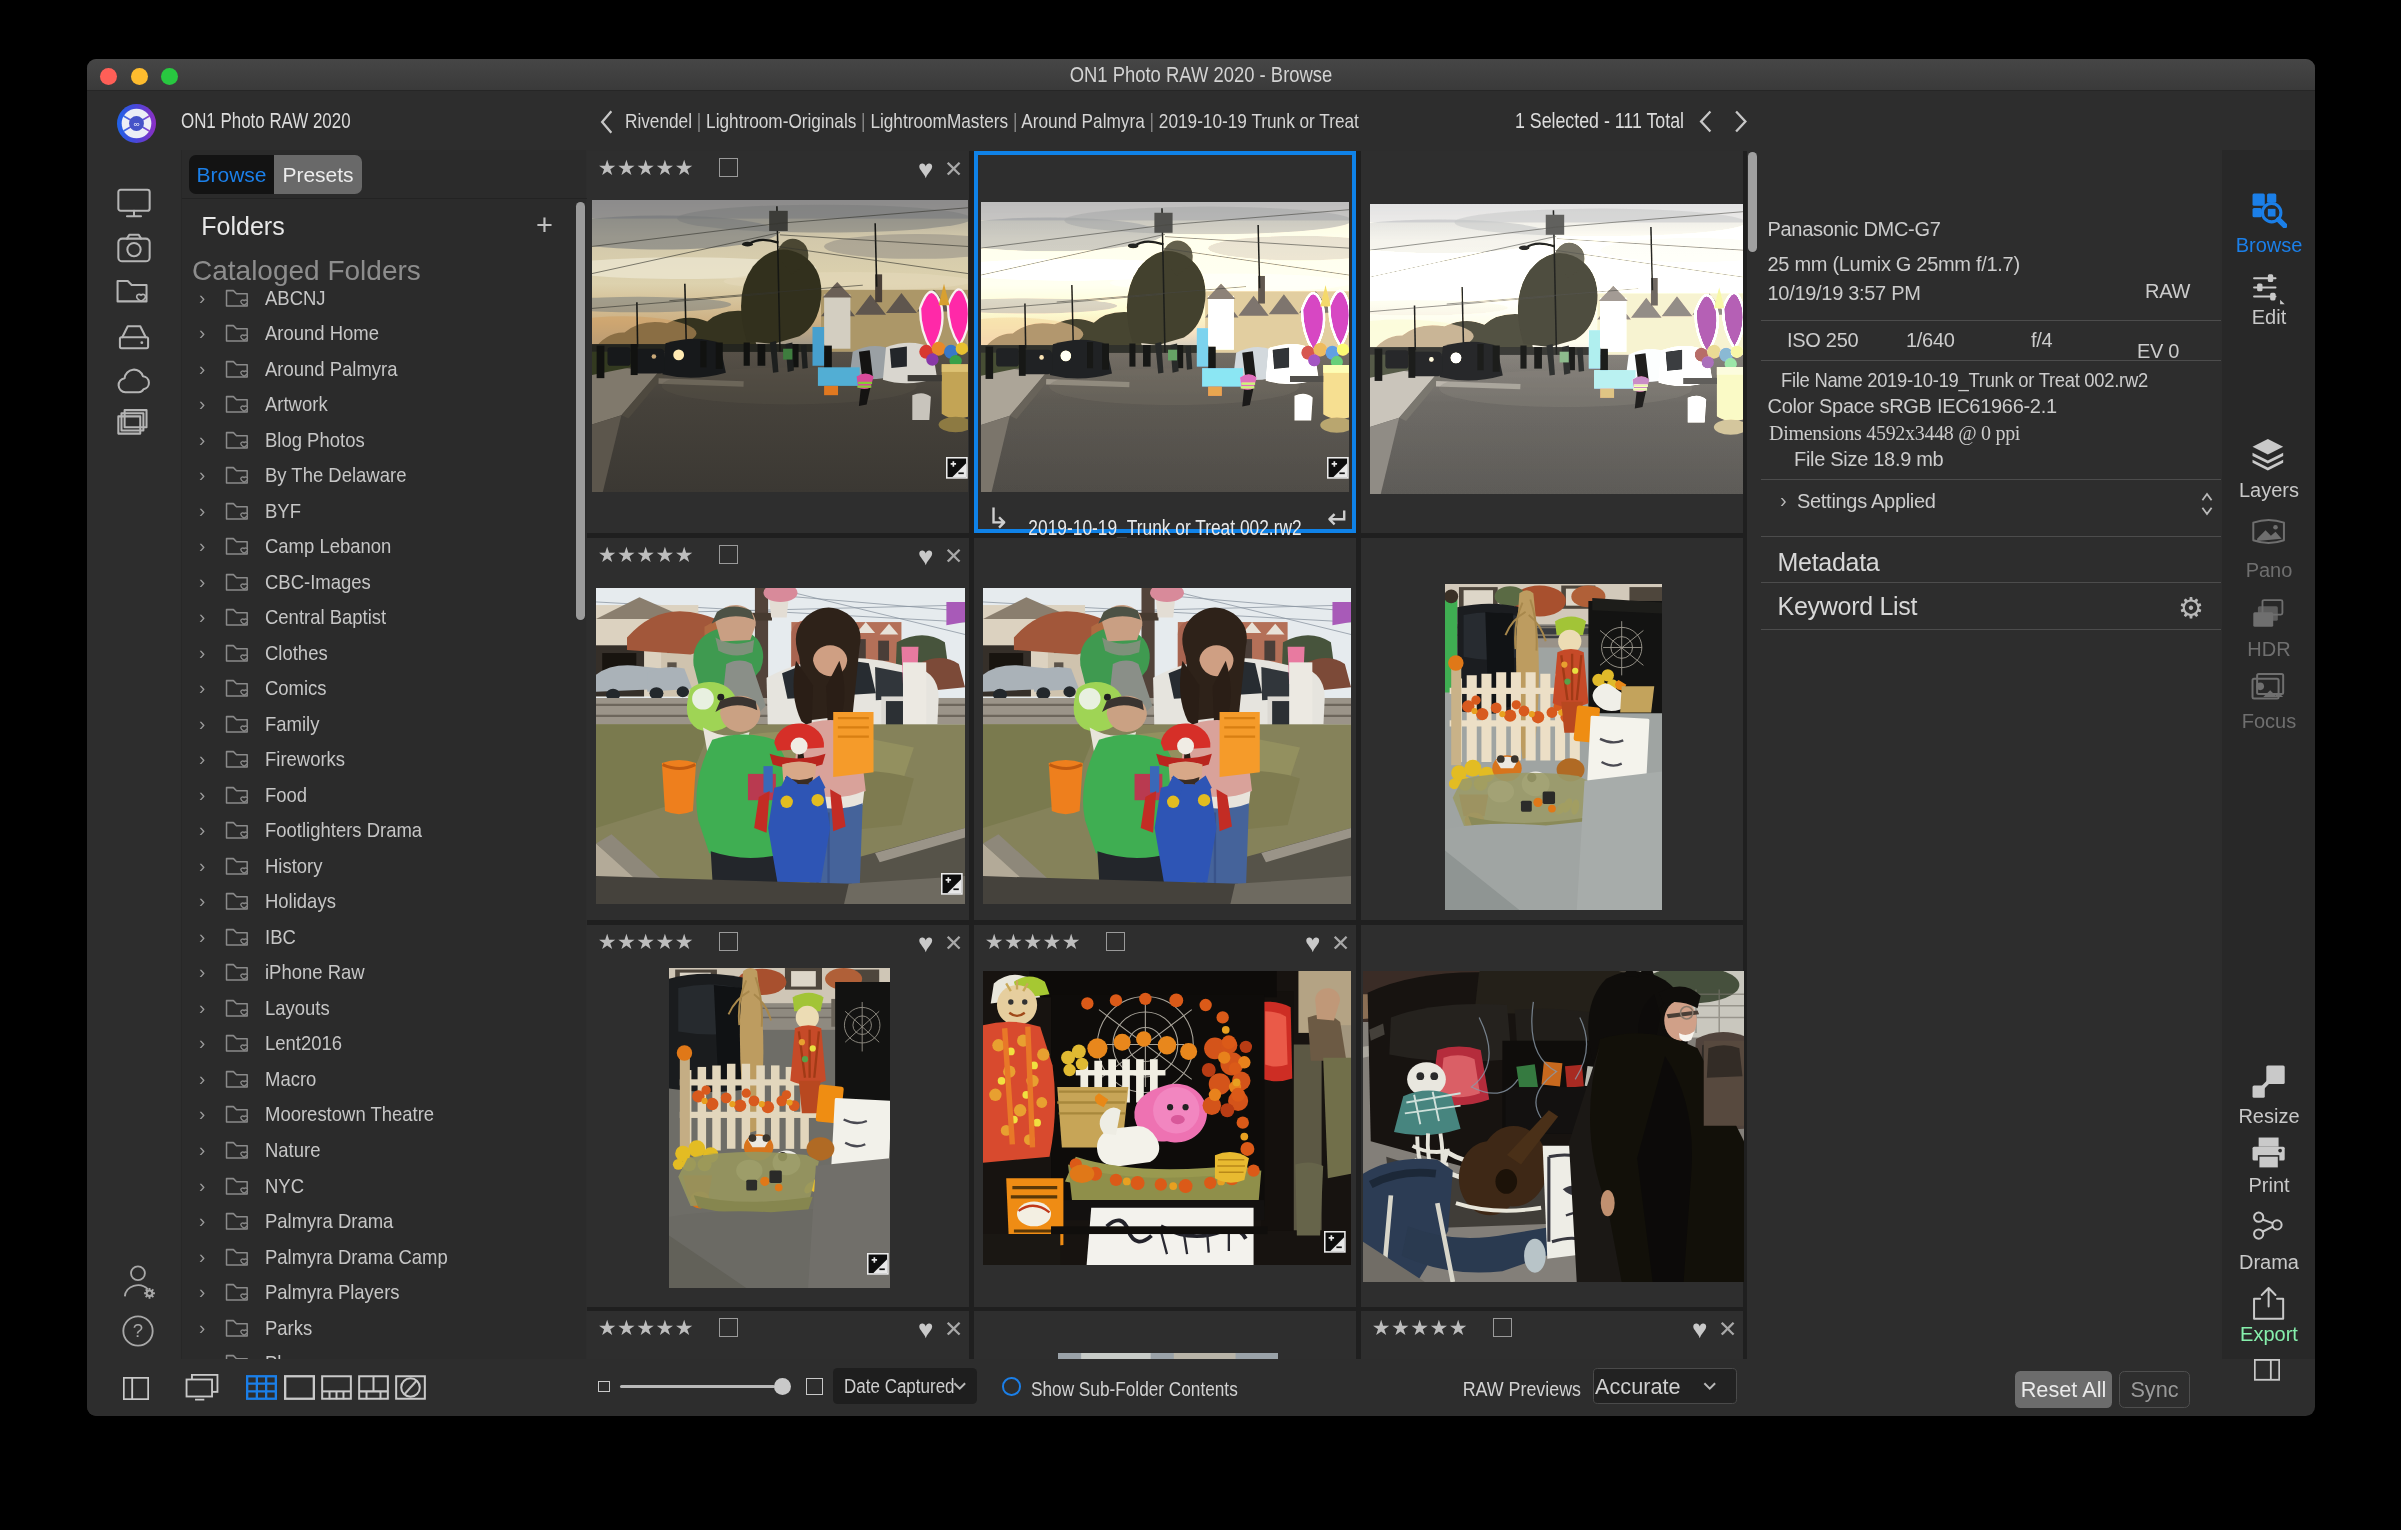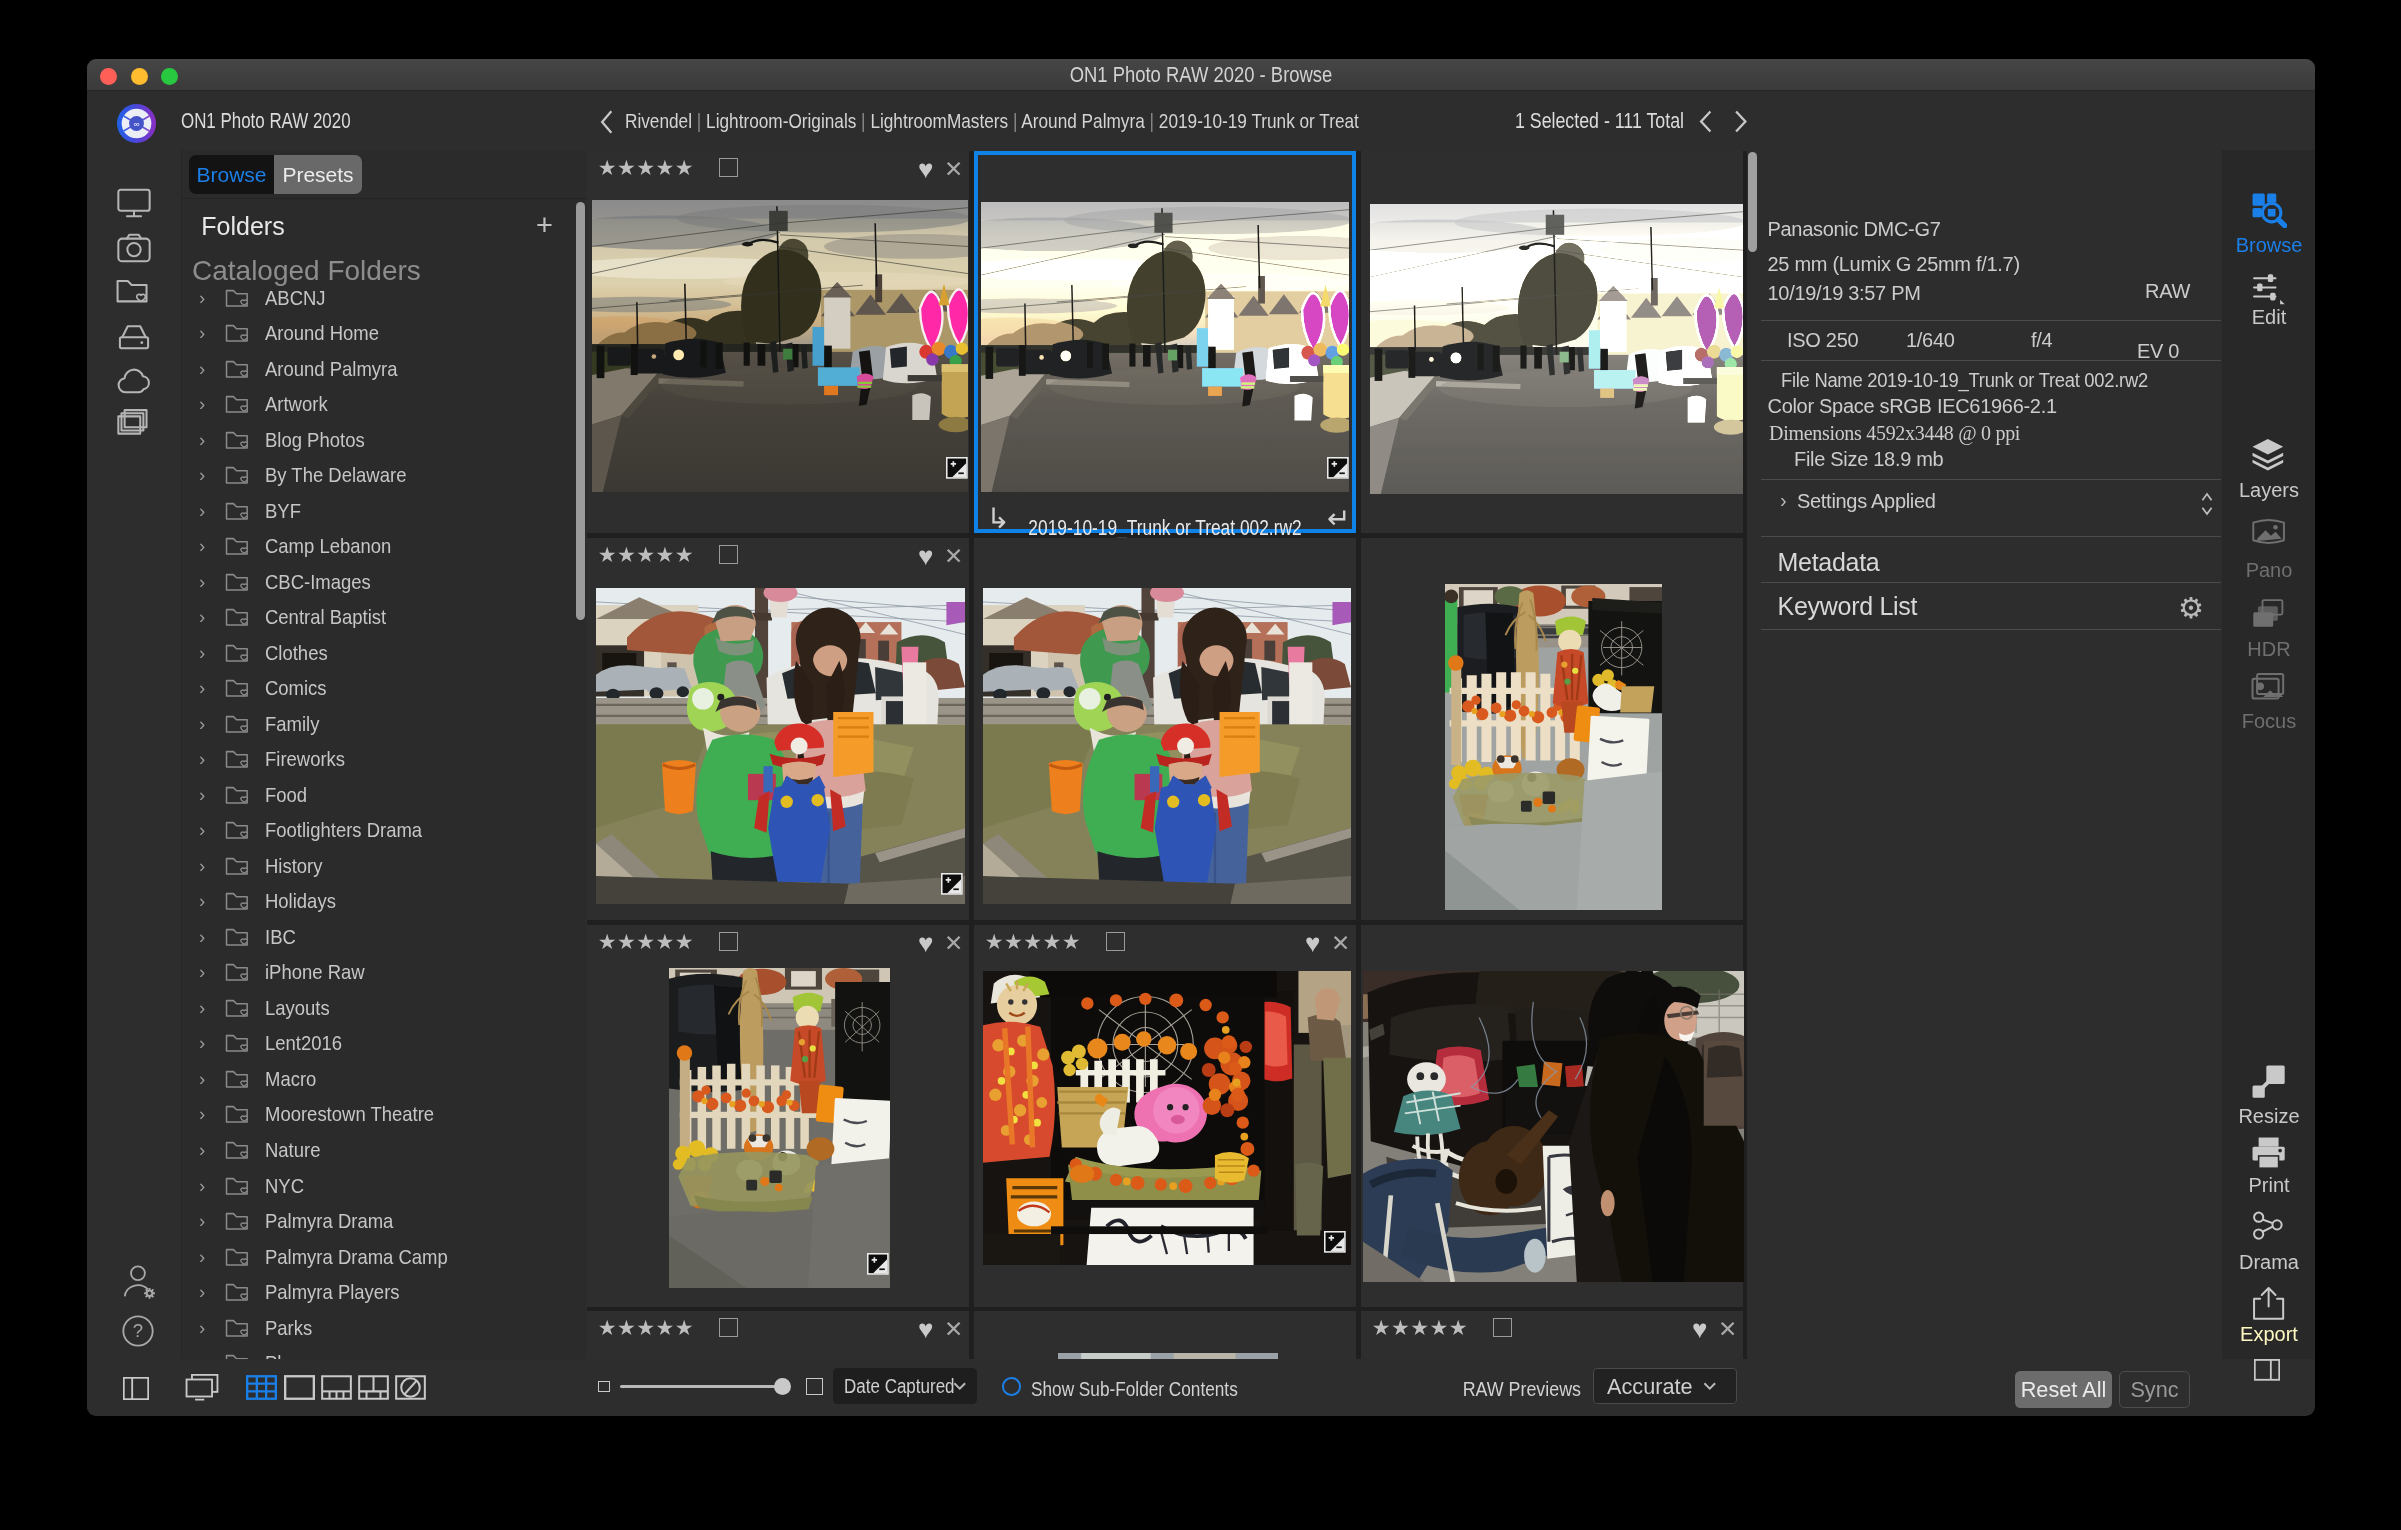--- a/index.html
+++ b/index.html
@@ -1664,21 +1664,21 @@
         <circle cx="10" cy="12" r="6" stroke="#c9c9c9" stroke-width="2.6" fill="none" stroke-linecap="round" stroke-linejoin="round"></circle>
         <circle cx="34" cy="22" r="6" stroke="#c9c9c9" stroke-width="2.6" fill="none" stroke-linecap="round" stroke-linejoin="round"></circle>
         <circle cx="10" cy="34" r="6" stroke="#c9c9c9" stroke-width="2.6" fill="none" stroke-linecap="round" stroke-linejoin="round"></circle>
         <path d="M15 15 L29 20 M15 31 L29 24" stroke="#c9c9c9" stroke-width="2.6"></path>
       </svg>
       <div class="ric" style="top:1101px;color:#c9c9c9">Drama</div>
       <svg class="abs" style="left:29px;top:1135px" width="36" height="36" viewBox="0 0 47 47">
         <path d="M12 18 h-8 v26 h38 v-26 h-8" stroke="#c9c9c9" stroke-width="2.6" fill="none" stroke-linecap="round" stroke-linejoin="round"></path>
         <path d="M23 28 V4 M14 13 L23 4 L32 13" stroke="#c9c9c9" stroke-width="2.6" fill="none" stroke-linecap="round" stroke-linejoin="round"></path>
       </svg>
-      <div class="ric" style="top:1173px;color:#fef9c3">Export</div>
+      <div class="ric" style="top:1173px;color:#86efac">Export</div>
       <svg class="abs" style="left:32px;top:1209px" width="26" height="21.7" viewBox="0 0 34 28">
         <rect x="1" y="1" width="32" height="26" stroke="#c9c9c9" stroke-width="2.4" fill="none"></rect>
         <path d="M22 1 v26" stroke="#c9c9c9" stroke-width="2.4"></path>
       </svg>
     </div>
 
   <div class="abs" id="btoolbar">
       <svg class="abs" style="left:36px;top:18px" width="26" height="23" viewBox="0 0 34 30">
         <rect x="1" y="1" width="32" height="28" stroke="#c9c9c9" stroke-width="2.4" fill="none"></rect>
         <path d="M12 1 v28" stroke="#c9c9c9" stroke-width="2.4"></path>
@@ -1718,21 +1718,21 @@
       <div class="abs" style="left:511px;top:21.7px;width:11.6px;height:11.6px;border:1.5px solid #c9c9c9"></div>
       <div class="abs" style="left:533px;top:26px;width:155px;height:3.1px;background:#b9b9b9;border-radius:1.5px"></div>
       <div class="abs" style="left:687px;top:18.6px;width:17px;height:17px;border-radius:50%;background:#c9c9c9"></div>
       <div class="abs" style="left:719px;top:18.6px;width:17px;height:17px;border:1.5px solid #c9c9c9"></div>
       <div class="abs" style="left:746px;top:9.3px;width:144px;height:36px;background:#1e1e1e;border-radius:4.6px;color:#cfcfcf;font-size:20px;line-height:36px;padding-left:10.8px;"><span style="display:inline-block;transform:scaleX(.85);transform-origin:0 50%;">Date Captured</span><svg style="position:absolute;right:9.3px;top:13px" width="15.5" height="10" viewBox="0 0 20 13">
           <path d="M3 3 L10 10 L17 3" stroke="#b8b8b8" stroke-width="2.6" fill="none"></path>
         </svg></div>
       <div class="abs" style="left:915px;top:18px;width:18.6px;height:18.6px;border:2.3px solid #1b7fe8;border-radius:50%"></div>
       <div class="abs" style="left:944px;top:18px;color:#d2d2d2;font-size:21px;transform:scaleX(.82);transform-origin:0 0;white-space:nowrap;">Show Sub-Folder Contents</div>
       <div class="abs" style="left:1315px;top:18px;width:179px;text-align:right;color:#d2d2d2;font-size:21px;transform:scaleX(.85);transform-origin:100% 0;">RAW Previews</div>
-      <div class="abs" style="left:1506px;top:9.3px;width:144px;height:36px;background:#222;border:0.8px solid #4a4a4a;border-radius:4.6px;color:#cfcfcf;font-size:21.7px;line-height:35px;padding-left:13px;">Accurate</div>
+      <div class="abs" style="left:1506px;top:9.3px;width:144px;height:36px;background:#222;border:0.8px solid #4a4a4a;border-radius:4.6px;color:#cfcfcf;font-size:21.7px;line-height:35px;padding-left:1px;">Accurate</div>
       <svg class="abs" style="left:1615px;top:22.4px" width="15.5" height="10" viewBox="0 0 20 13">
         <path d="M3 3 L10 10 L17 3" stroke="#b8b8b8" stroke-width="2.6" fill="none"></path>
       </svg>
       <div class="btn" style="left:1928px;top:11.6px;width:97px;height:37px;background:#6c6c6c;color:#eaeaea;line-height:37px;">Reset All</div>
       <div class="btn" style="left:2032px;top:11.6px;width:71px;height:37px;background:#2e2e2e;border:0.8px solid #4e4e4e;color:#9a9a9a;line-height:36px;">Sync</div>
     </div>
 </div>
 
 
 </body></html>

